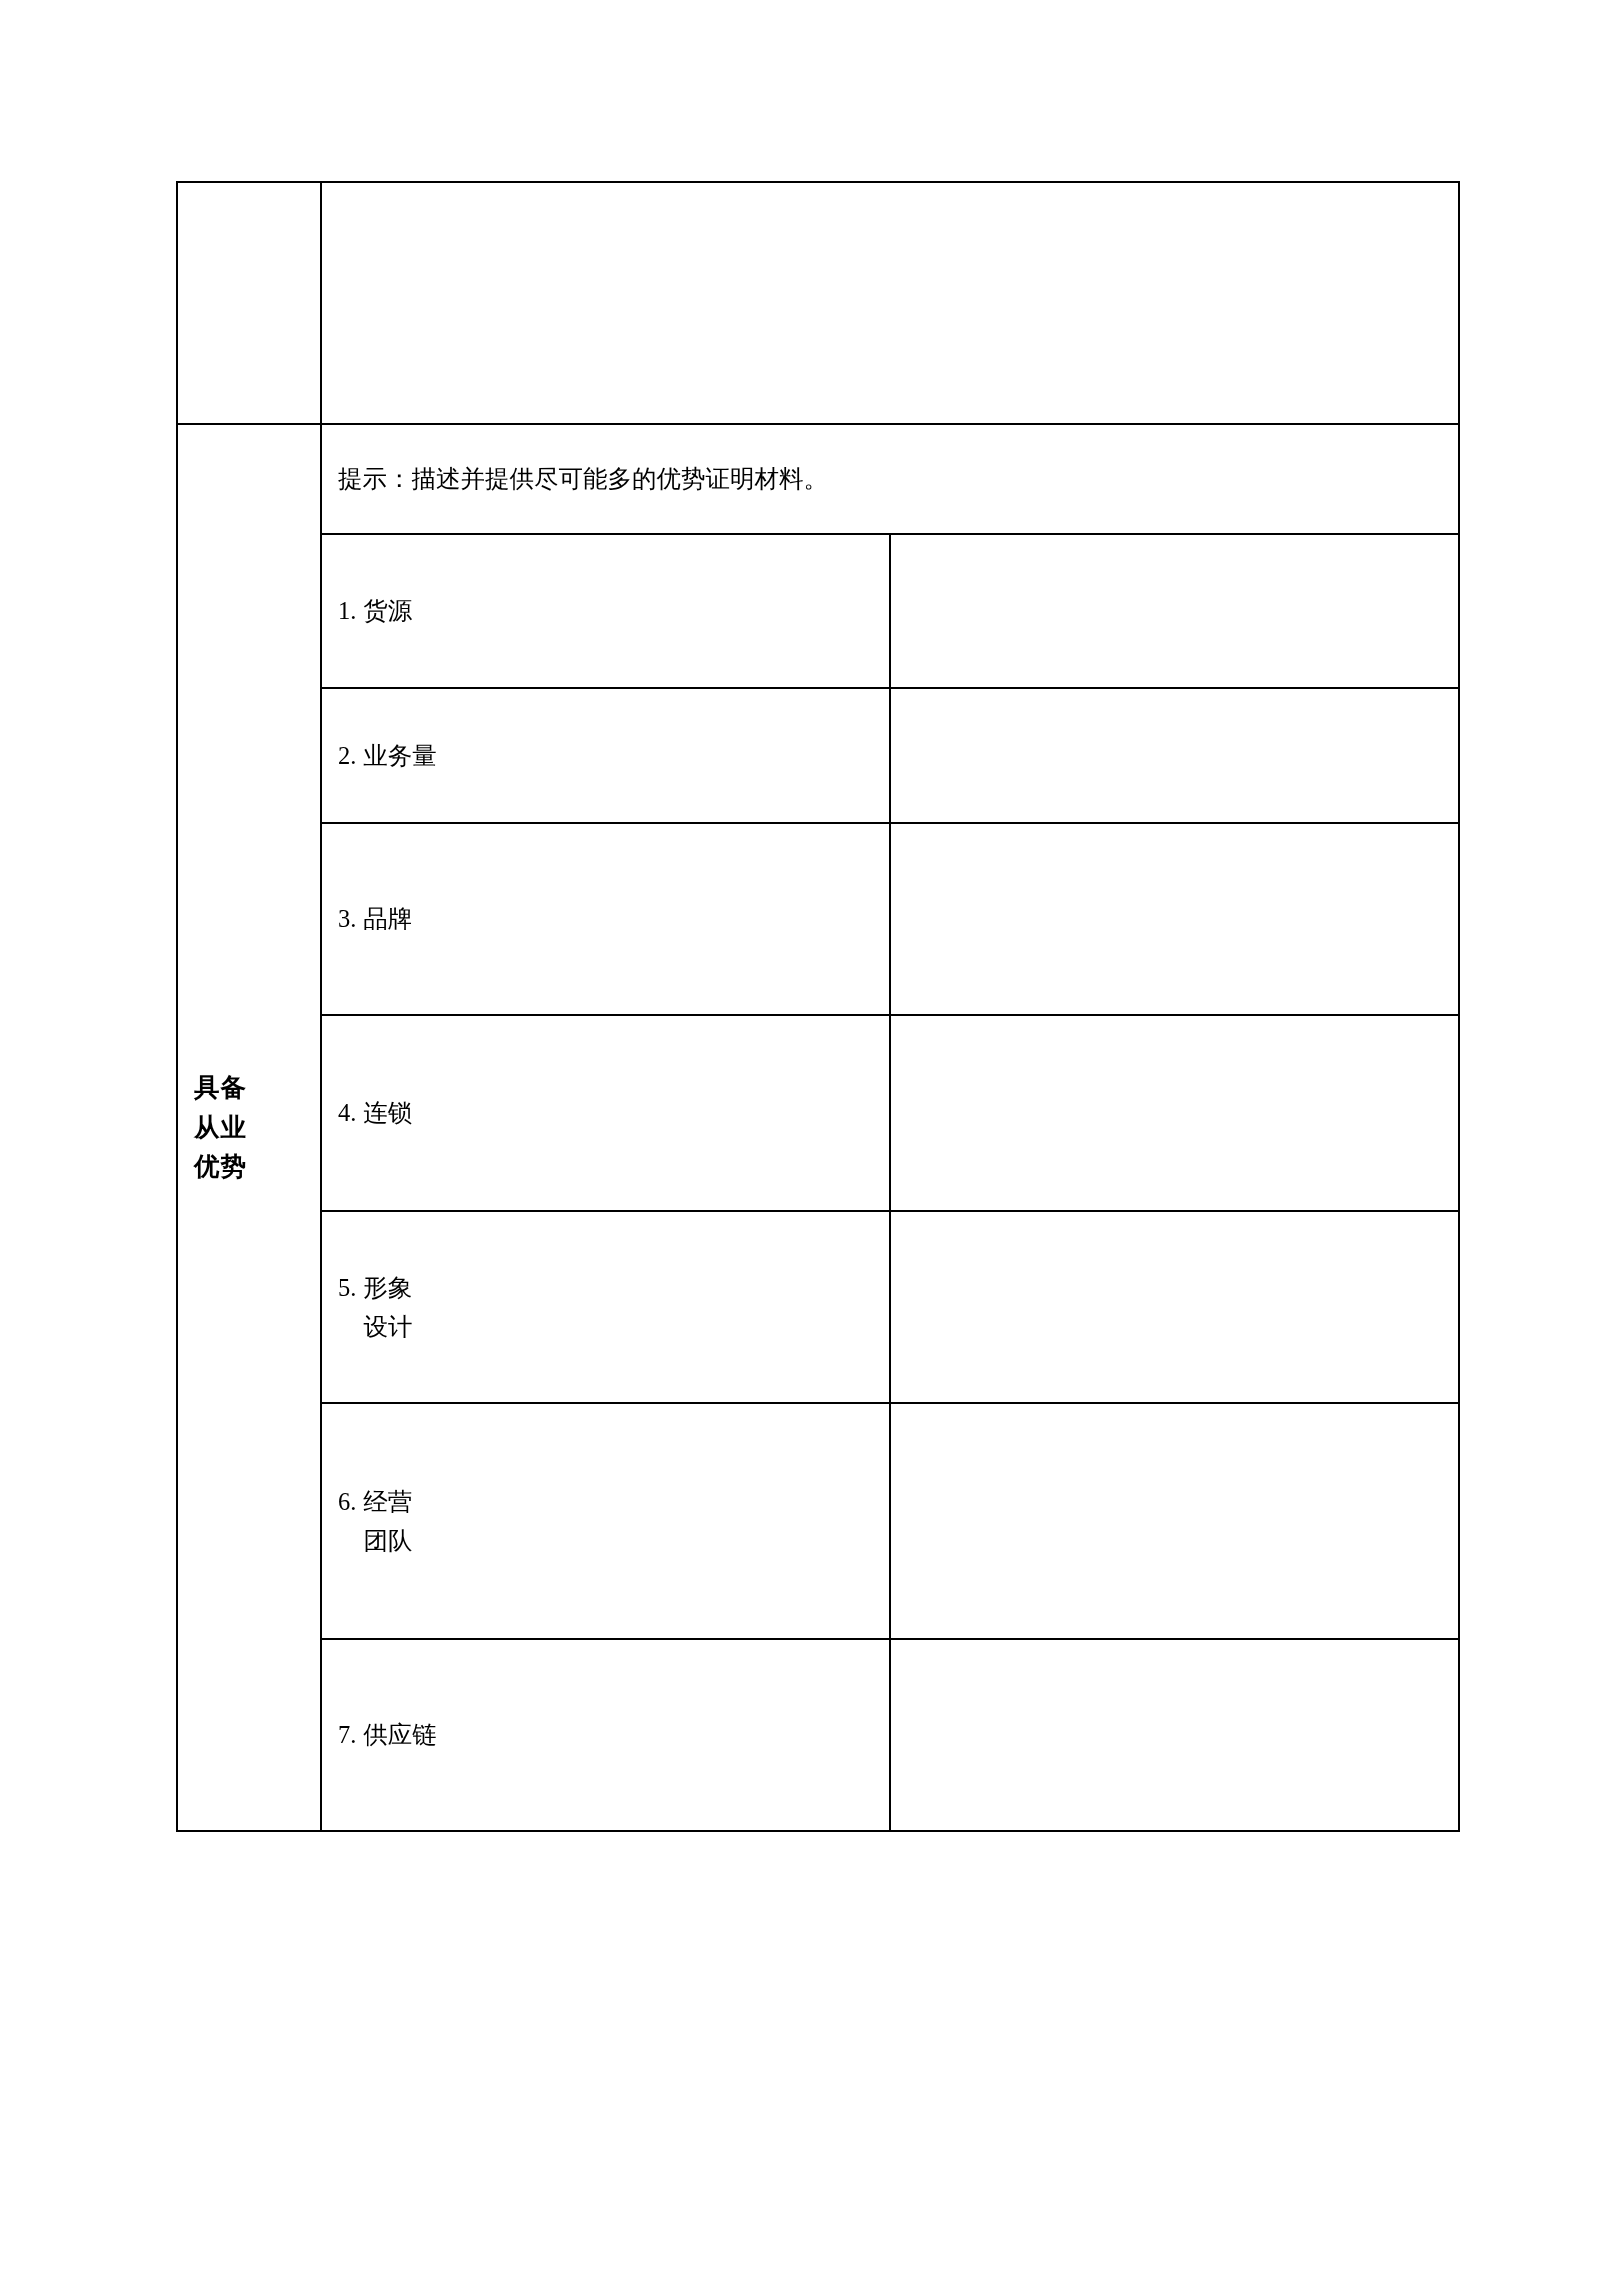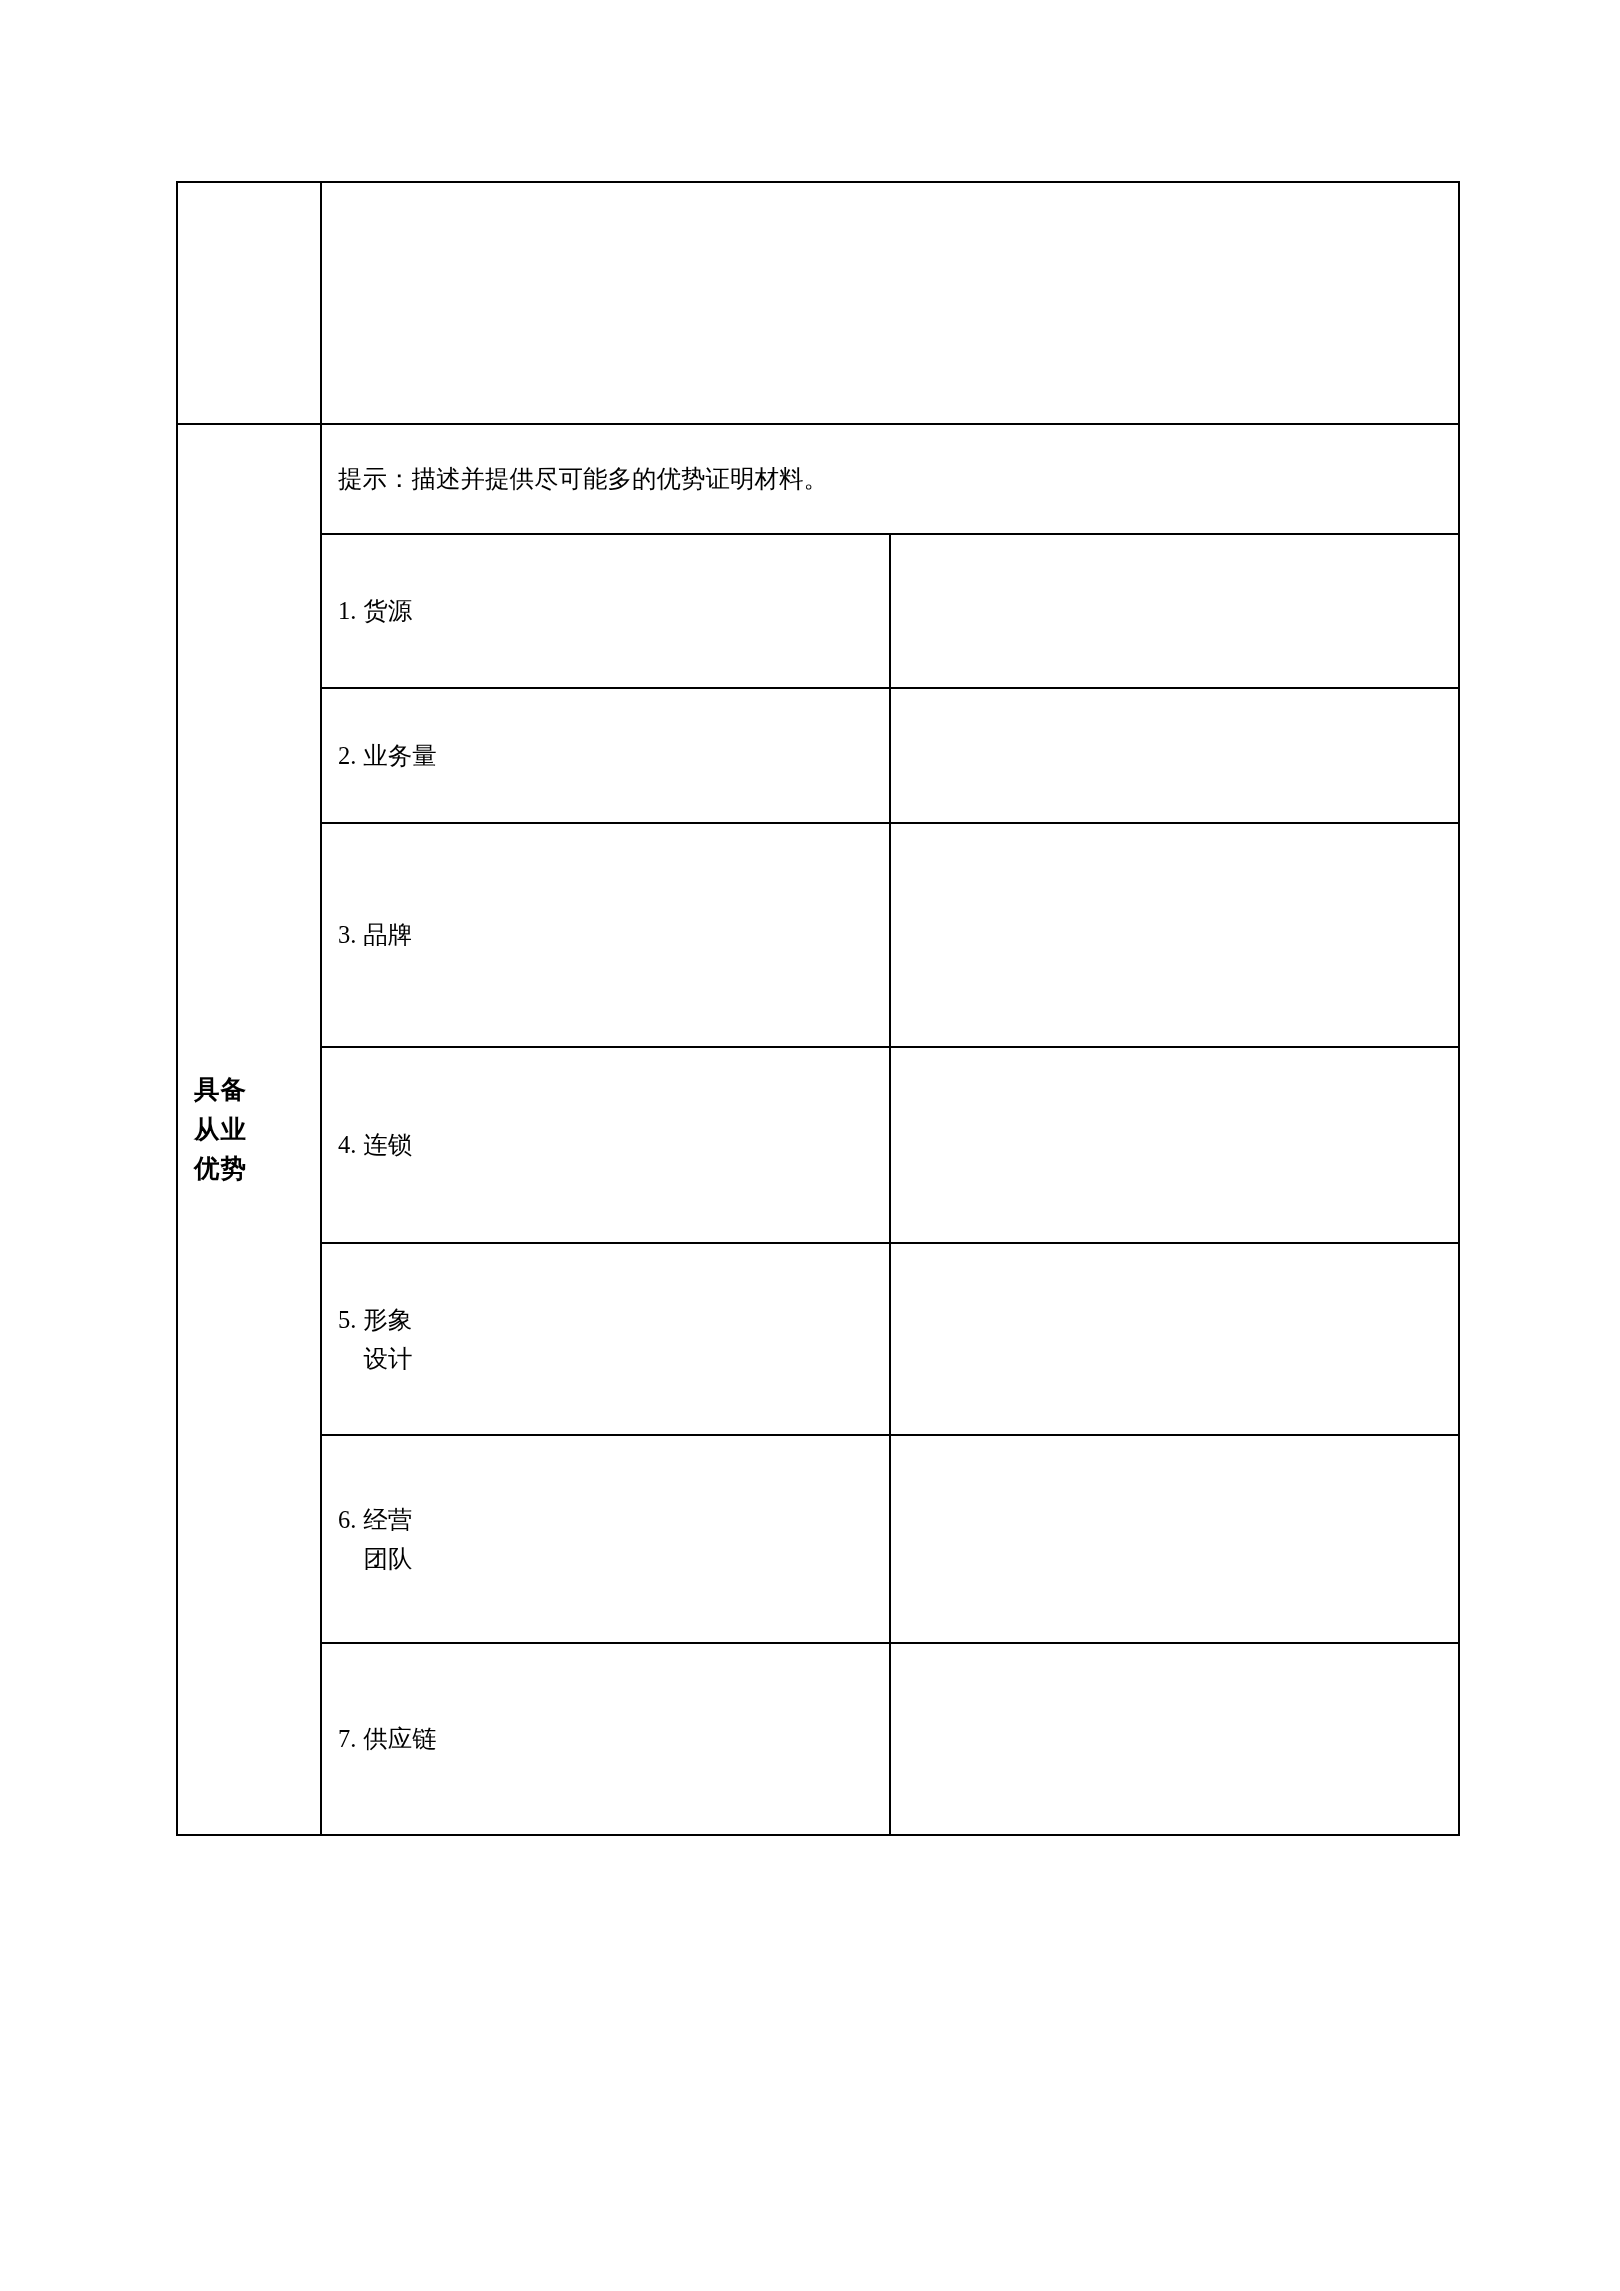--- a/index.html
+++ b/index.html
@@ -75,24 +75,24 @@
   }
   .sub-cell .second-line {
     display: block;
     padding-left: 25.5px;
   }
   .fill-cell {
     background: #ffffff;
   }
   .r1 { height: 154px; }
   .r2 { height: 135px; }
-  .r3 { height: 224px; }
+  .r3 { height: 192px; }
   .r4 { height: 196px; }
   .r5 { height: 192px; }
-  .r6 { height: 208px; }
+  .r6 { height: 236px; }
   .r7 { height: 192px; }
 
   
   .topleft-empty { border-right: 2px solid #000; border-top: 2px solid #000; border-left: 2px solid #000; border-bottom: 0; }
 </style>
 </head>
 <body>
 
 <div class="page">
   <table class="doc-table">

